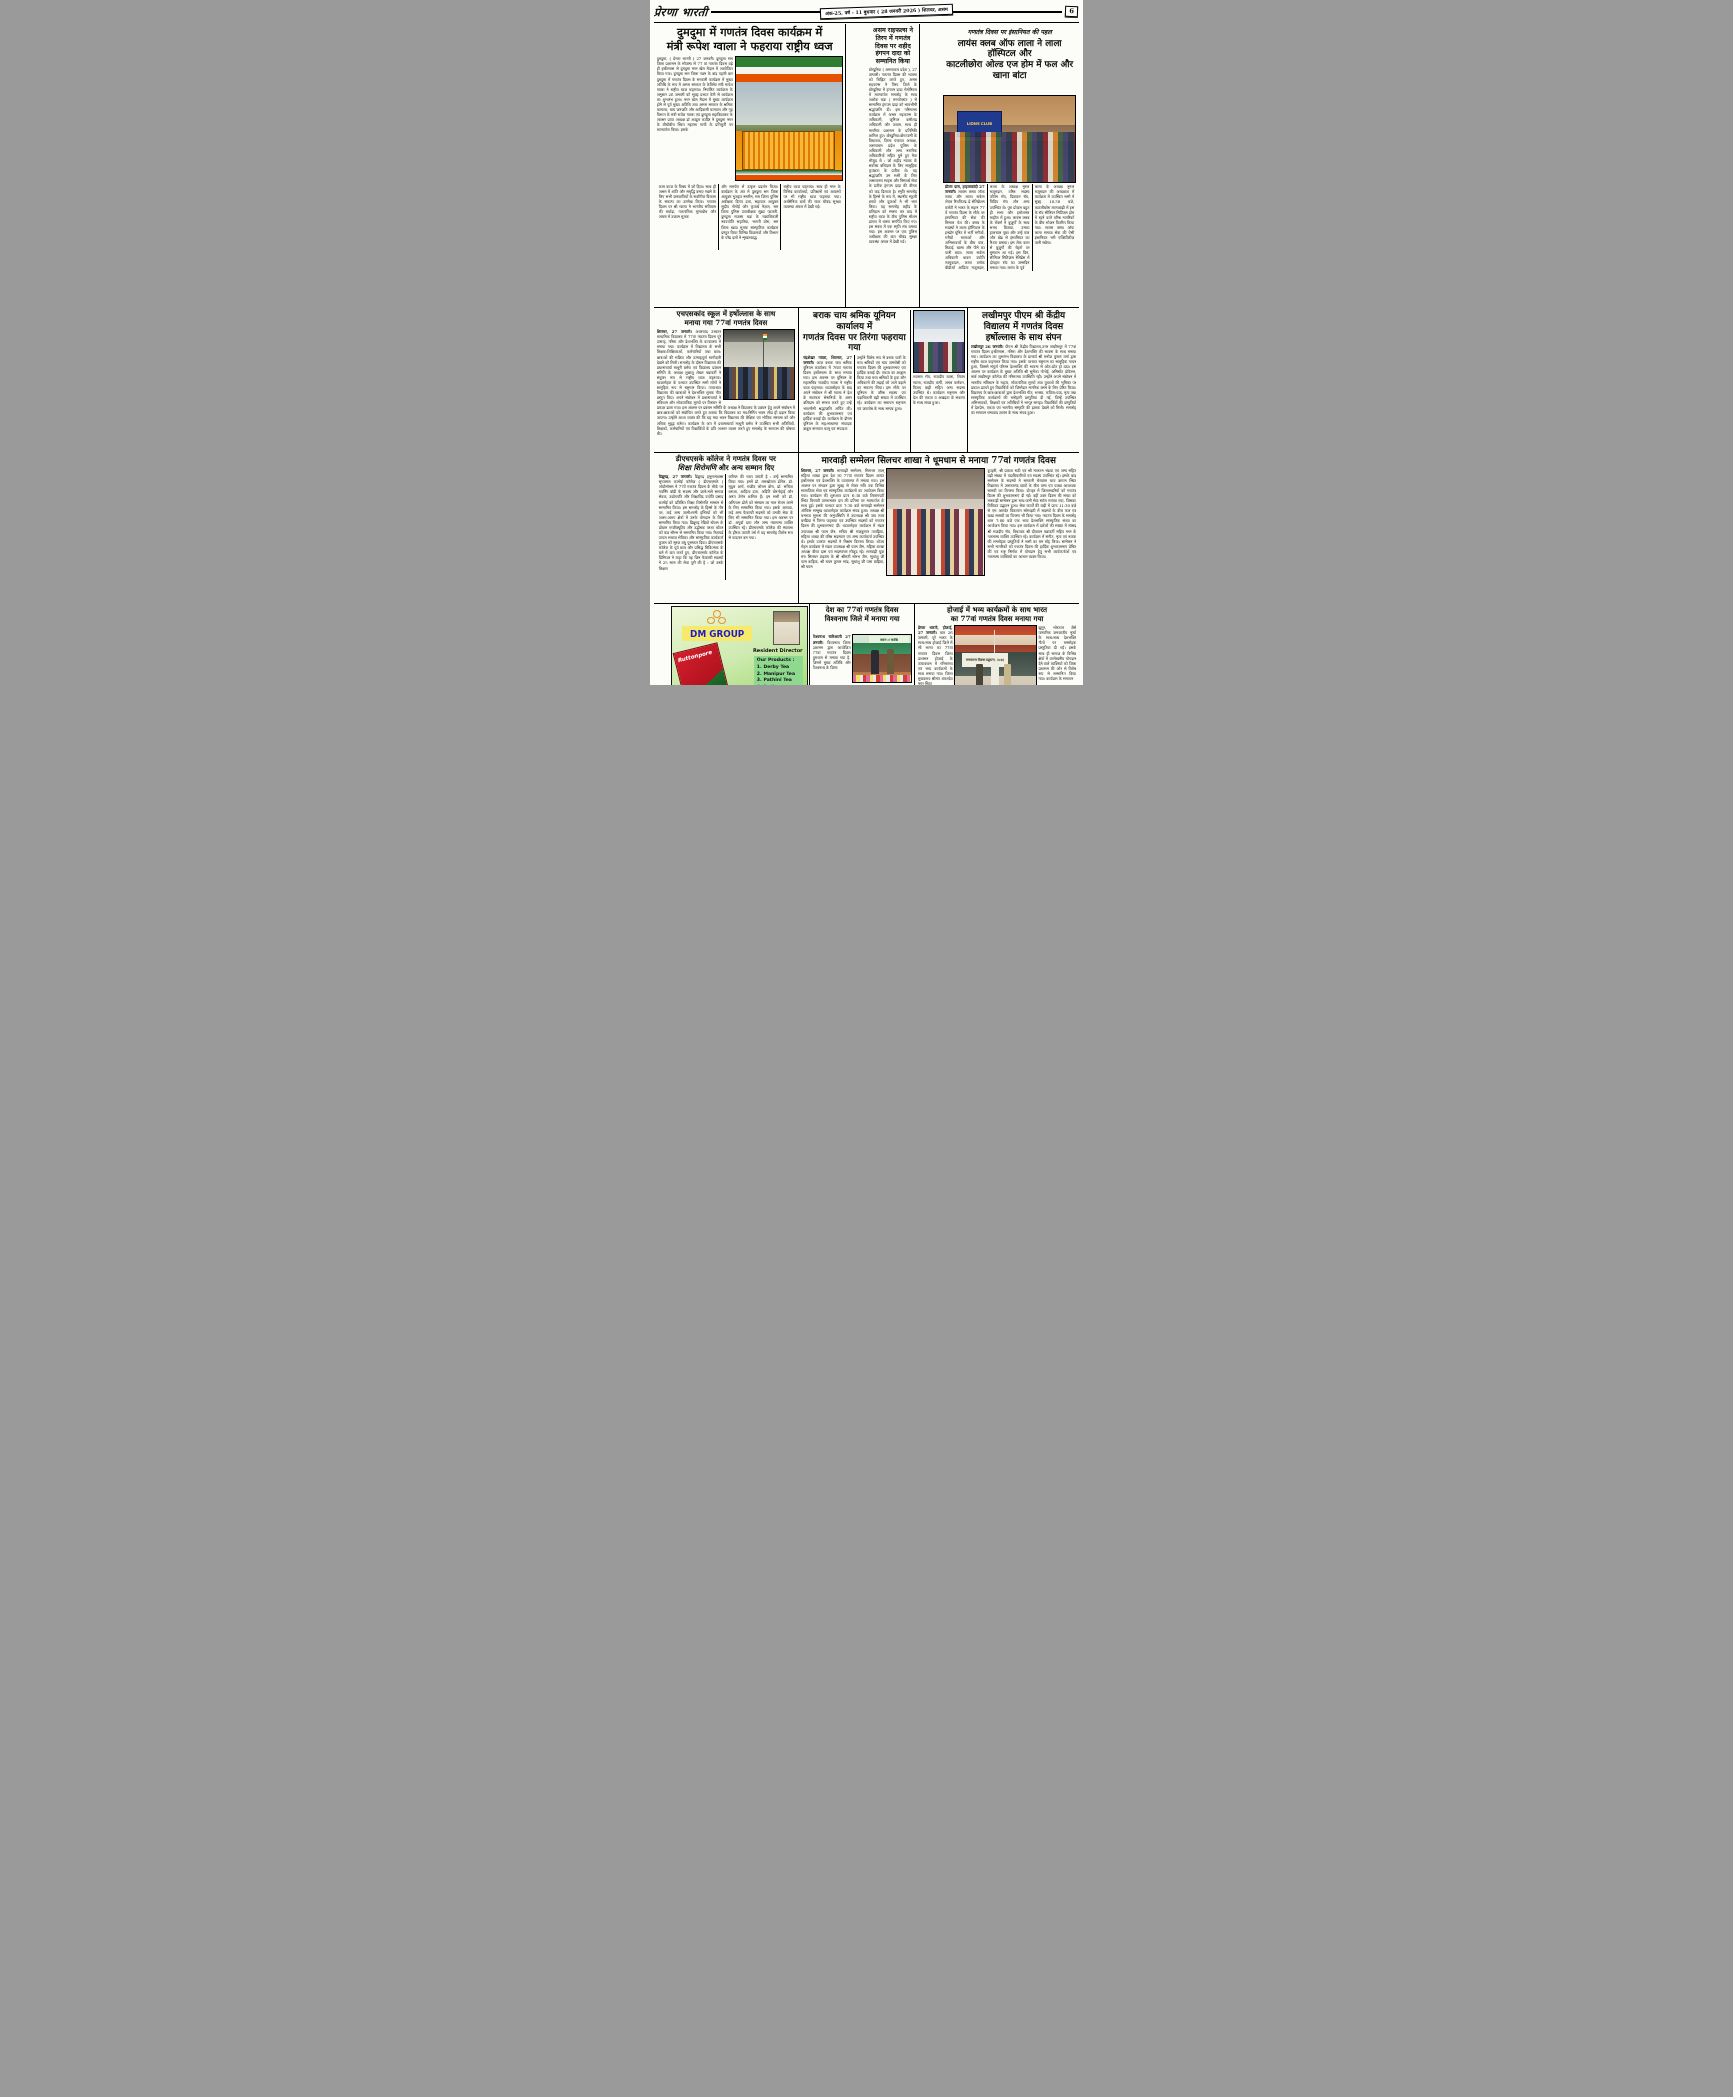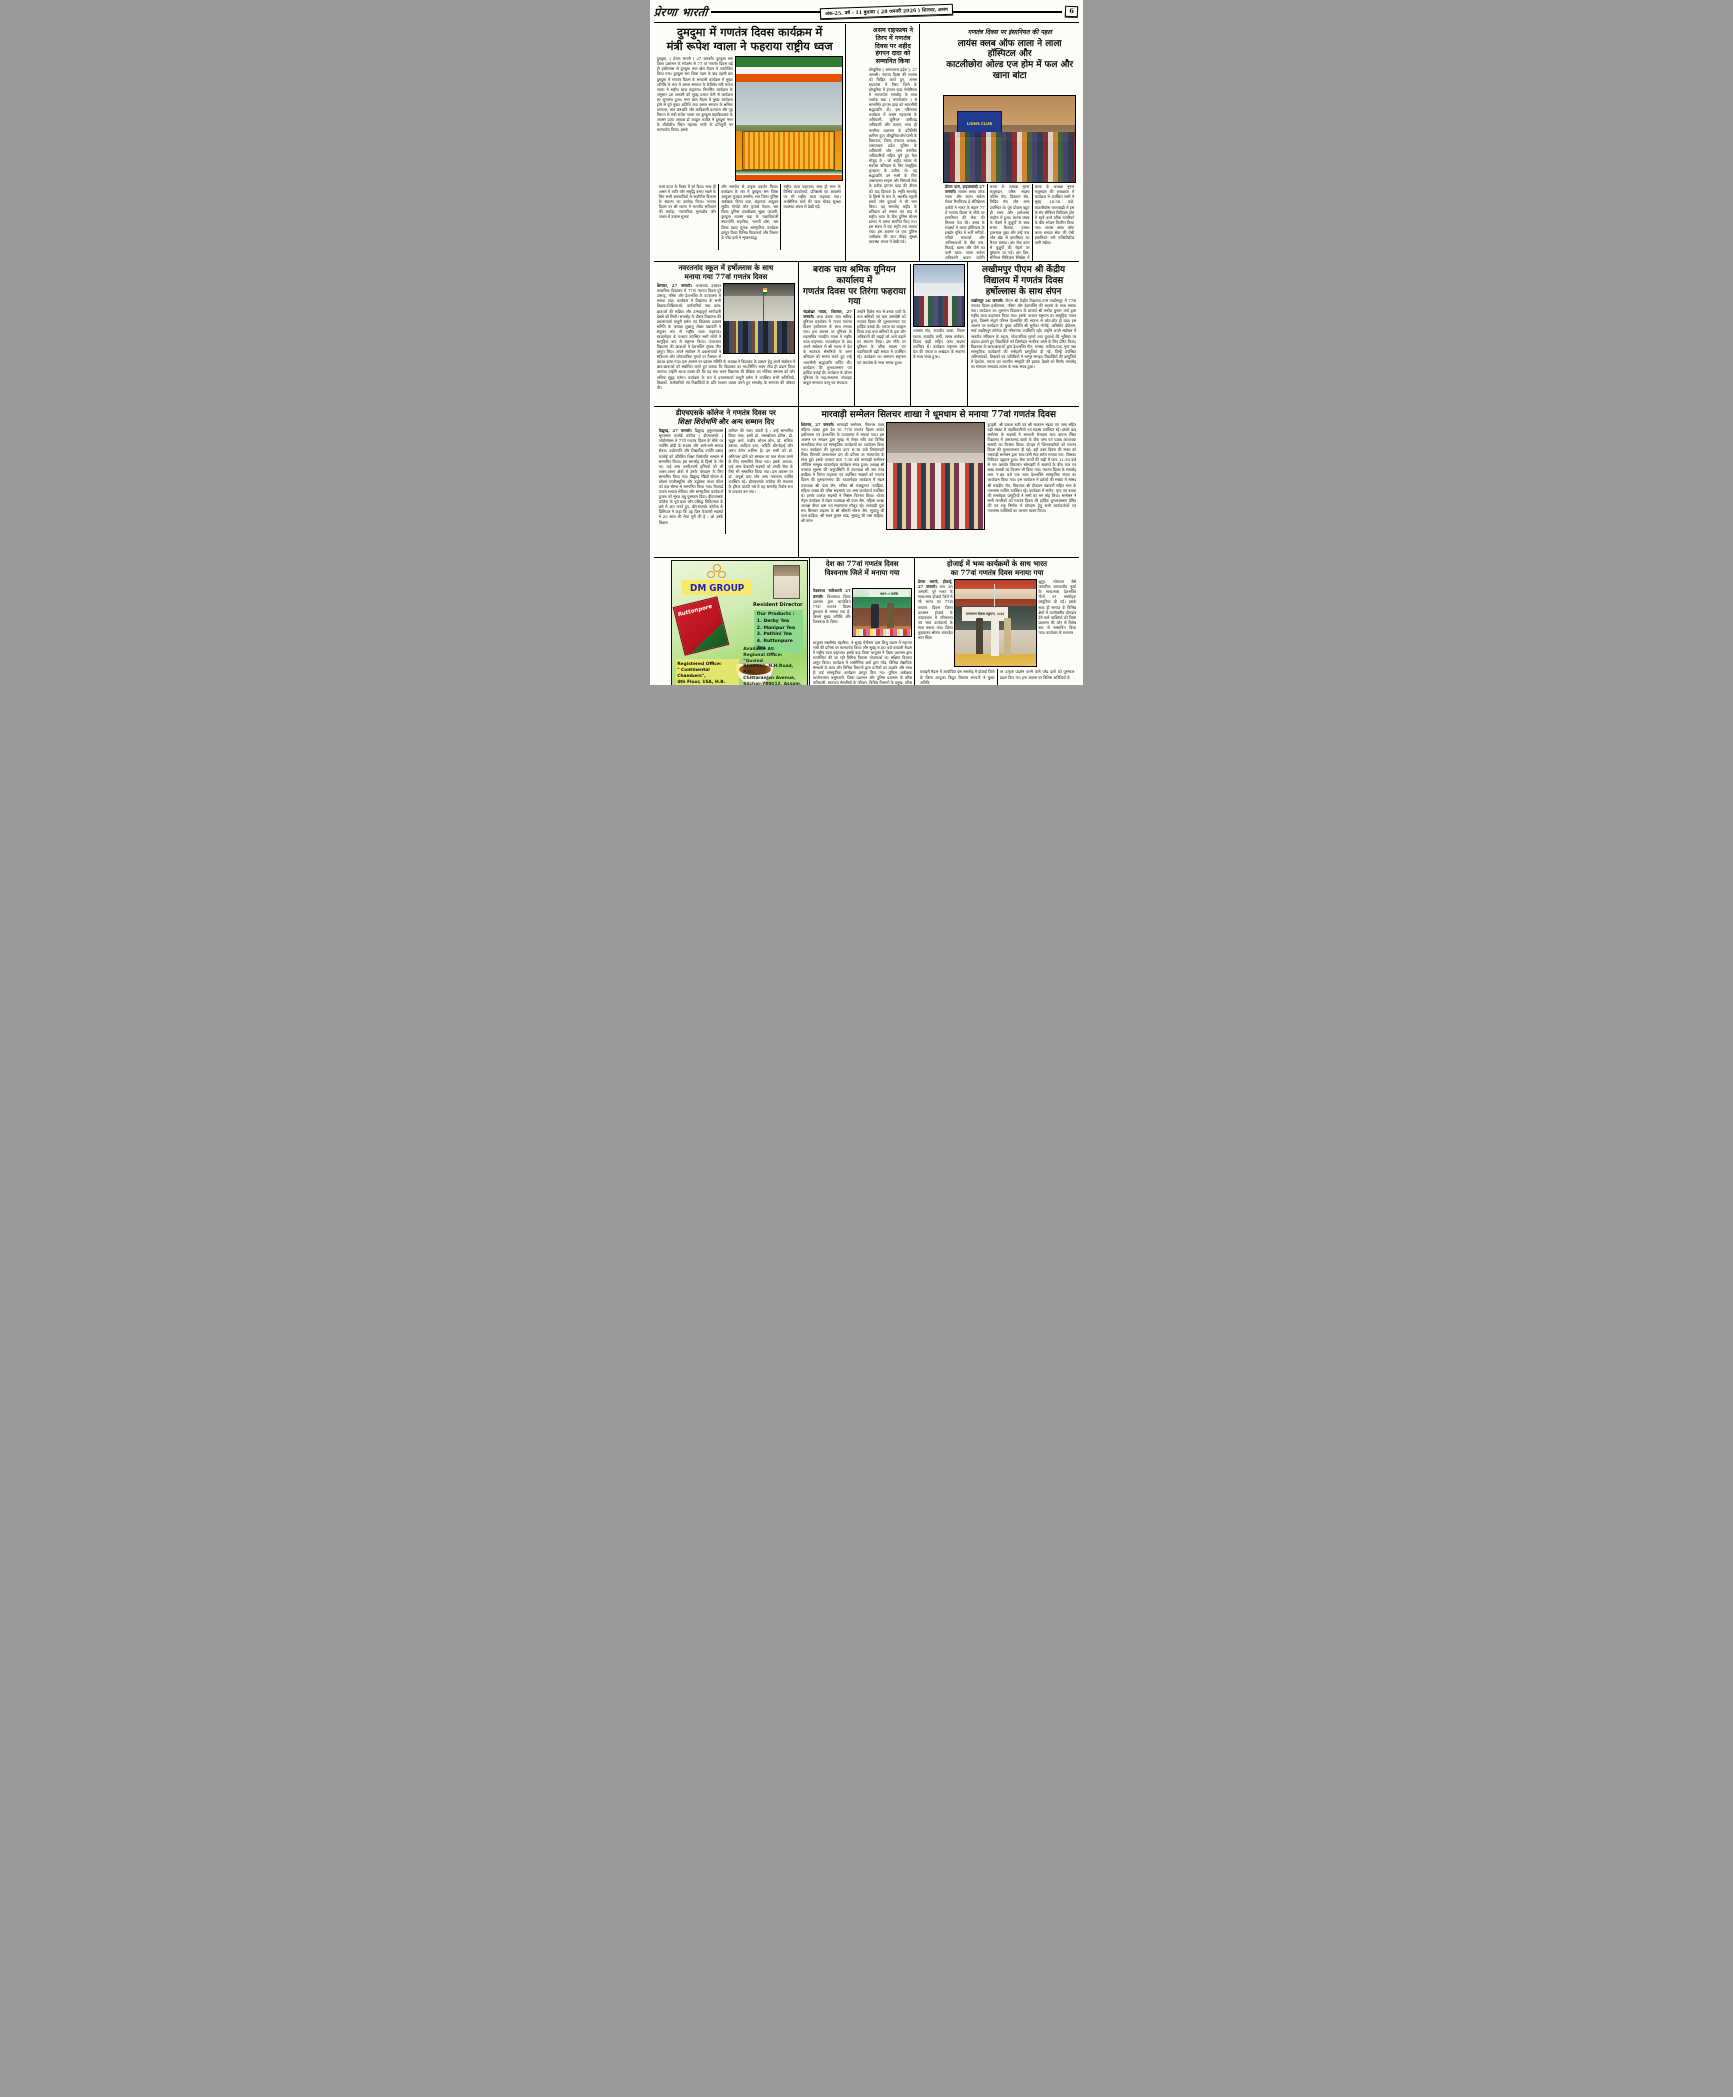--- a/index.html
+++ b/index.html
@@ -97,21 +97,21 @@
     <div class="paper-name">प्रेरणा भारती</div>
     <div class="mast-center">
       <div class="mast-bar"></div>
       <div class="issue-box">अंक-25, वर्ष - 11  बुधवार ( 28 जनवरी 2026 ) शिलचर, असम</div>
       <div class="mast-bar"></div>
     </div>
     <div class="page-no-box">6</div>
   </div>
   <div class="mast-rule"></div>
 
-  <div class="band" style="height:238px;gap:20px;">
+  <div class="band" style="height:284px;gap:20px;">
 
     <div class="art vr" style="width:50%;">
       <div class="hl hl-xl">दुमदुमा में गणतंत्र दिवस कार्यक्रम में</div>
       <div class="hl hl-xl" style="margin-bottom:2.5px;">मंत्री रूपेश ग्वाला ने फहराया राष्ट्रीय ध्वज</div>
       <div style="display:flex;height:126px;">
         <div class="body-txt" style="width:42%;padding-right:2.1px;overflow:hidden;">दुमदुमा, ( प्रेरणा भारती ) 27 जनवरी। दुमदुमा सम जिला प्रशासन के सौजन्य से 77 वां गणतंत्र दिवस बड़े ही हर्षोल्लास से दुमदुमा नगर खेल मैदान में आयोजित किया गया। दुमदुमा सम जिला गठन के बाद पहली बार दुमदुमा में गणतंत्र दिवस के सरकारी कार्यक्रम में मुख्य अतिथि के रूप में असम सरकार के केविनेट मंत्री रूपेश ग्वाला ने राष्ट्रीय ध्वज फहराया। निर्धारित कार्यक्रम के अनुसार 26 जनवरी को सुबह प्रभात फेरी से कार्यक्रम का शुभारंभ हुआ। नगर खेल मैदान में मुख्य कार्यक्रम होने से पूर्व मुख्य अतिथि तथा असम सरकार के श्रमिक कल्याण, चाय जनजति और आदिवासी कल्याण और गृह विभाग के मंत्री रूपेश ग्वाला एवं दुमदुमा महाविद्यालय के अवसर प्राप्त अध्यक्ष डॉ अब्दुल कादिर ने दुमदुमा नगर के बीचोंबीच स्थित महात्मा गांधी के प्रतिमुर्ती पर माल्यार्पण किया। इसके</div>
         <div class="photo ph-dumduma" style="width:58%;height:125px;">
           <div class="fringe"></div>
         </div>
       </div>
@@ -139,21 +139,21 @@
         <div class="col body-txt"><span class="byline">प्रीतम दास, हाइलाकांदी 27 जनवरी।</span> <span>लायंस क्लब ऑफ लाला और लाला सकेल लेवल रिचफिल्ड डे सेलिब्रेशन कमेटी ने भारत के महान 77 वें गणतंत्र दिवस के मौके पर इंसानियत की सेवा की मिसाल पेश की। क्लब के सदस्यों ने लाला हॉस्पिटल के इनडोर यूनिट में भर्ती मरीजों, गरीबों मालाओं और अभिभावकों के बीच फल, मिठाई, खाना और पीने का पानी बांटा। लाला सर्कल अधिकारी धाकर ज्योति लालुकदार, लाला ब्लॉक बीडीओ आदित्य मजूमदार, कार्यकारी अधिकारी डी, लाला अस्पताल प्रभारी डॉ. अमर965 दास, लायंस क्लब</span></div>
         <div class="col body-txt">लाला के अध्यक्ष नूरुल मजूमदार, वरिष्ठ सदस्य जीतेन रॉय, दिवाकर रॉय, त्रिदिप रॉय और अन्य उपस्थित थे। पूरा प्रोग्राम बहुत ही सभ्य और इमोशनल माहौल में हुआ। लायंस क्लब के मेंबर्स ने बुजुर्गों के साथ समय बिताया, उनका हालचाल पूछा और उन्हें फल और खेड से इंसानियत का रिश्ता बनाया। इस लेक काम से बुजुर्गों की चेहरों पर मुस्कान आ गई। इस दिन, सीनियर सिटिजंस रेसिडेंस में दोपहरा रॉय का जन्मदिन मनाया गया। लाला के पूर्व</div>
         <div class="col body-txt">लाला के अध्यक्ष नूरुल मजूमदार की अध्यक्षता में कार्यक्रम में उपस्थित सभी ने सुबह 10.30 बजे, काटलीछोरा लालाबाड़ी में इस के रॉय सीनियर सिटिजन होम में रहने वाले वरिष्ठ नागरिकों के बीच भोजन वितरित किया गया। लायंस क्लब ऑफ लाला समाज सेवा की ऐसी इंसानियत भरी एक्टिविटीज जारी रखेगा।</div>
       </div>
     </div>
   </div>
 
   <div class="band" style="height:145px;">
 
     <div class="art vr" style="width:34%;">
-      <div class="hl hl-md">नवरतनांद स्कूल में हर्षोल्लास के साथ</div>
+      <div class="hl hl-md">एचएसकांद स्कूल में हर्षोल्लास के साथ</div>
       <div class="hl hl-md" style="margin-bottom:1.7px;">मनाया गया 77वां गणतंत्र दिवस</div>
       <div style="overflow:hidden;height:121px;">
         <div class="photo ph-school" style="float:right;width:52%;height:71px;margin:0 0 1.7px 2.1px;">
           <div class="pole"></div>
           <div class="flag"></div>
           <div class="crowd"></div>
         </div>
         <div class="body-txt"><span class="byline">शिलचर,  27  जनवरी।</span> <span>अधरचांद उच्चतर माध्यमिक विद्यालय में 77वां गणतंत्र दिवस पूरे उत्साह, गरिमा और देशभक्ति के वातावरण में मनाया गया। कार्यक्रम में विद्यालय के सभी शिक्षक-शिक्षिकाओं, कर्मचारियों तथा छात्र-छात्राओं की सक्रिय और उत्साहपूर्ण भागीदारी देखने को मिली। समारोह के दौरान विद्यालय की प्रधानाचार्या माधुरी बर्मण एवं विद्यालय प्रबंधन समिति के अध्यक्ष शुभ्रांशु शेखर चक्रवर्ती ने संयुक्त रूप से राष्ट्रीय ध्वज फहराया। ध्वजारोहण के पश्चात उपस्थित सभी लोगों ने सामूहिक रूप से राष्ट्रगान किया। तत्पश्चात विद्यालय की छात्राओं ने देशभक्ति मूलक गीत प्रस्तुत किए। अपने संबोधन में प्रधानाचार्या ने संविधान और लोकतांत्रिक मूल्यों पर विस्तार से प्रकाश डाला गया। इस अवसर पर प्रबंधन समिति के अध्यक्ष ने विद्यालय के उन्नयन हेतु अपने संबोधन में छात्र-छात्राओं को संबोधित करते हुए बताया कि विद्यालय का नव-निर्मित भवन शीघ्र ही प्रदान किया जाएगा। उन्होंने आशा व्यक्त की कि यह नया भवन विद्यालय की शैक्षिक एवं भौतिक संरचना को और अधिक सुदृढ़ करेगा। कार्यक्रम के अंत में प्रधानाचार्या माधुरी बर्मण ने उपस्थित सभी अतिथियों, शिक्षकों, कर्मचारियों एवं विद्यार्थियों के प्रति आभार व्यक्त करते हुए समारोह के समापन की घोषणा की।</span></div>
       </div>
     </div>

